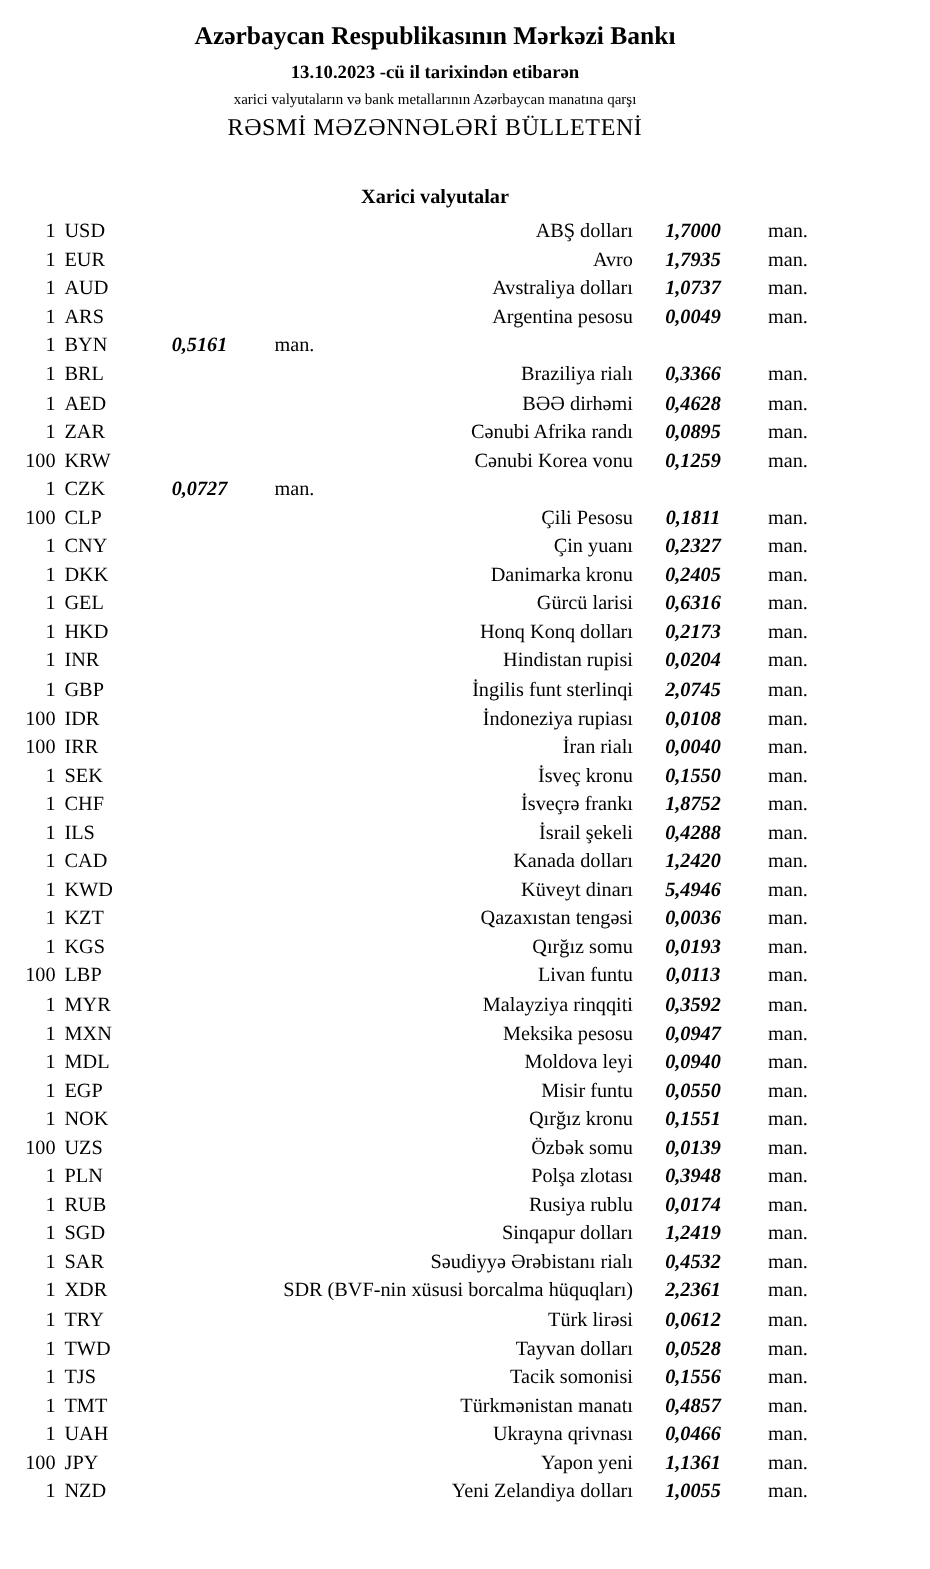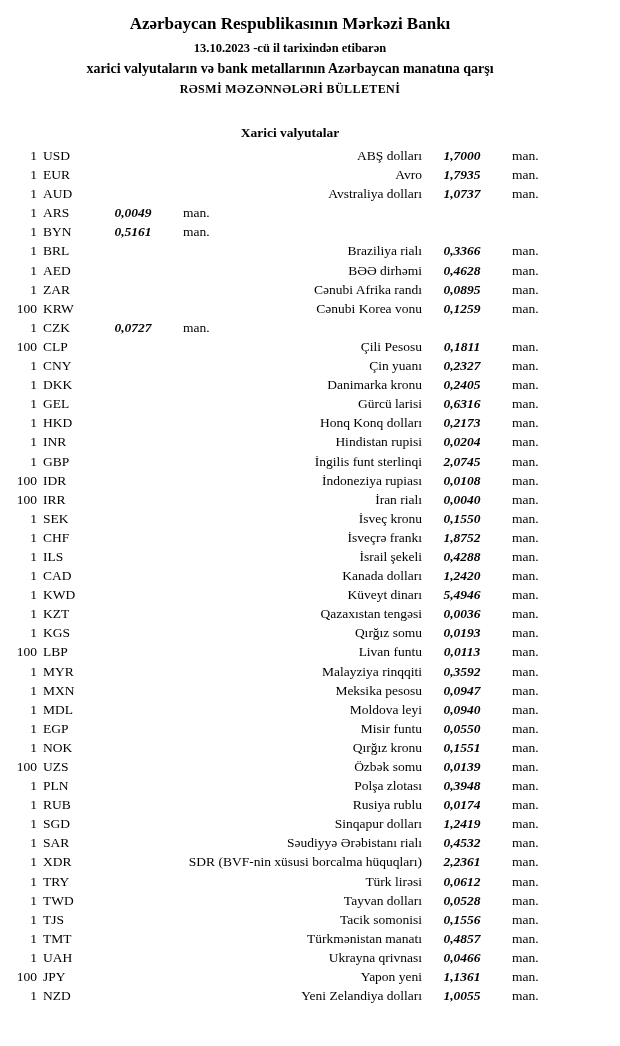--- a/index.html
+++ b/index.html
@@ -22,27 +22,27 @@
     font-size: 17px;
     font-weight: bold;
     margin-bottom: 7px;
   }
   .date-line {
     font-size: 12.5px;
     font-weight: bold;
     margin-bottom: 5px;
   }
   .subtitle-line {
-    font-size: 14px;
-    font-weight: bold;
+    font-size: 10px;
+    font-weight: normal;
     margin-bottom: 5px;
   }
   .bulletin-title {
-    font-size: 12px;
-    font-weight: bold;
+    font-size: 16px;
+    font-weight: normal;
     letter-spacing: 0.4px;
   }
   .section-title {
     text-align: center;
     font-size: 13.5px;
     font-weight: bold;
     margin-top: 28px;
     margin-bottom: 5px;
   }
   .rates {
@@ -119,20 +119,21 @@
       <div class="rate-row">
         <span class="col-qty">1</span>
         <span class="col-code">AUD</span>
         <span class="col-name">Avstraliya dolları</span>
         <span class="col-rate">1,0737</span>
         <span class="col-unit">man.</span>
       </div>
       <div class="rate-row">
         <span class="col-qty">1</span>
         <span class="col-code">ARS</span>
+        <span class="col-name">Argentina pesosu</span>
         <span class="col-rate">0,0049</span>
         <span class="col-unit">man.</span>
       </div>
       <div class="rate-row">
         <span class="col-qty">1</span>
         <span class="col-code">BYN</span>
         <span class="col-rate">0,5161</span>
         <span class="col-unit">man.</span>
       </div>
       <div class="rate-row">

